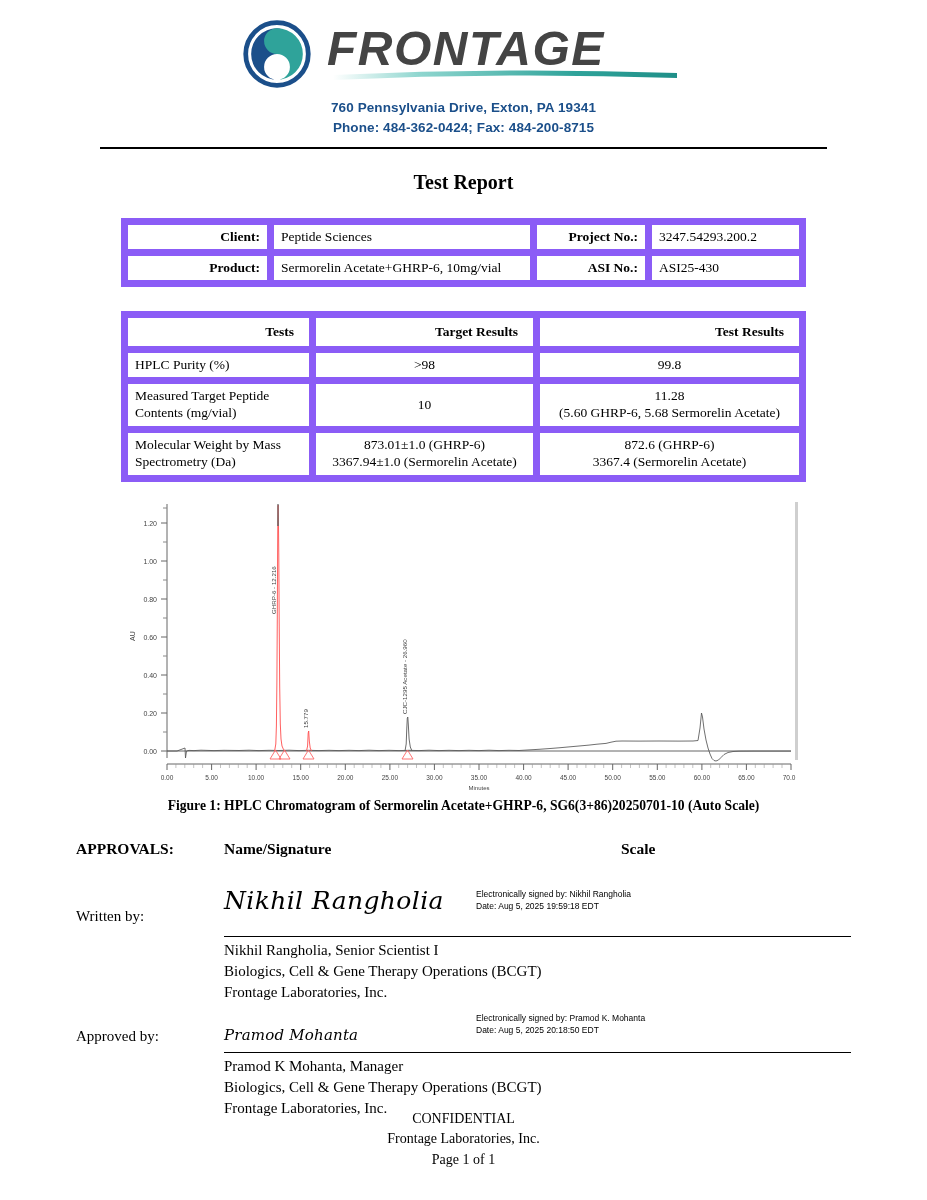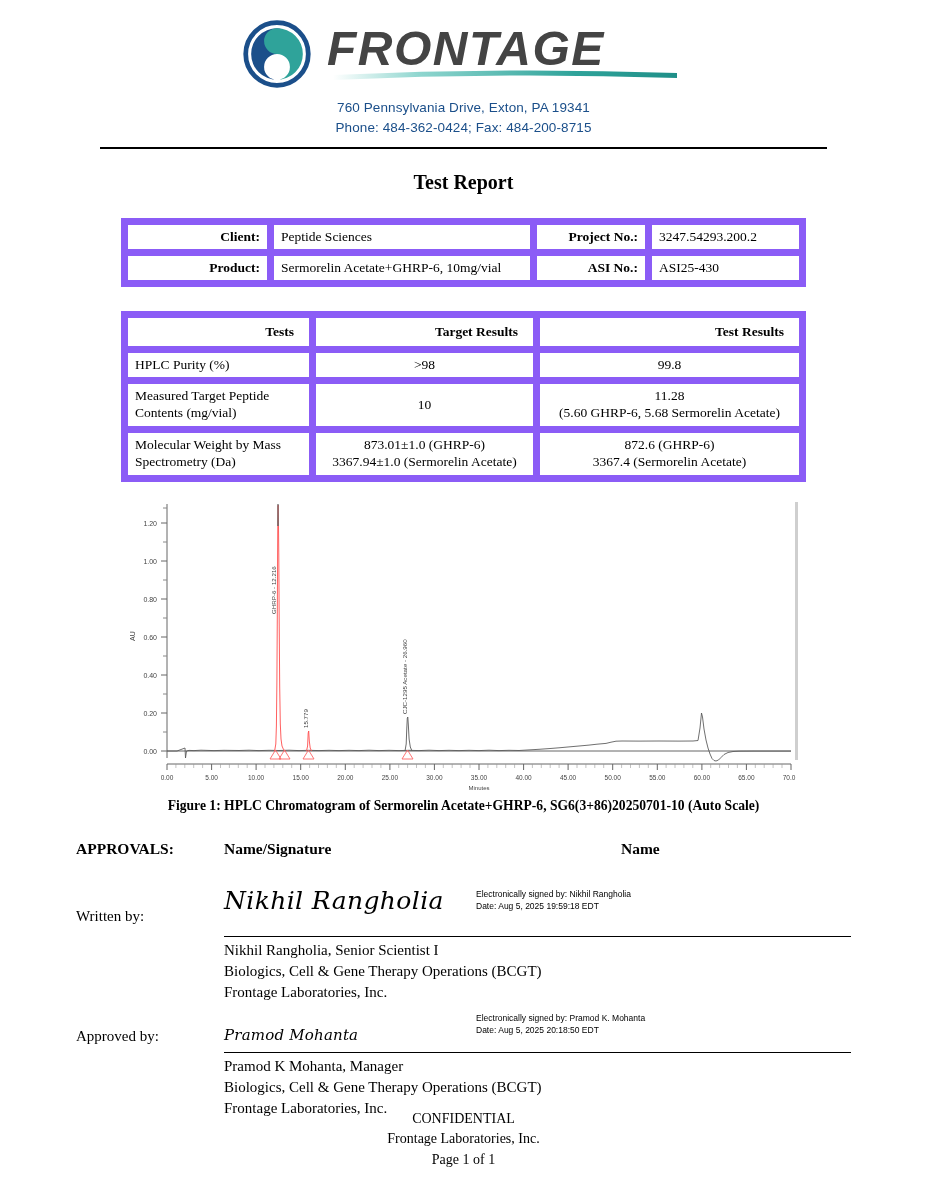--- a/index.html
+++ b/index.html
@@ -18,21 +18,21 @@
   .header { padding-top: 20px; text-align:center; }
   .logo-row {
     display:flex; align-items:center; justify-content:center;
     gap: 14px;
   }
   .logo-mark { width: 68px; height: 68px; display:block; }
   .logo-word { display:block; }
   .addr {
     margin-top: 10px;
     font-family: "Liberation Sans", sans-serif;
-    font-weight: normal;
+    font-weight: bold;
     font-size: 13.5px;
     color: #1b4f8a;
     line-height: 1.45;
     letter-spacing: 0.1px;
   }
   .hrule {
     border-top: 2px solid #000;
     margin: 10px 100px 0 100px;
   }
   .doc-title {
@@ -471,21 +471,21 @@
         <text x="288" y="218" font-size="6.2" text-anchor="start" fill="#3a3a3a" transform="rotate(-90 288 218)">CJC-1295 Acetate - 26.960</text>
       </svg>
     </div>
     <div class="fig-caption">Figure 1: HPLC Chromatogram of Sermorelin Acetate+GHRP-6, SG6(3+86)20250701-10 (Auto Scale)</div>
   </div>
 
   <div class="approvals">
     <div class="appr-head">
       <span class="c1">APPROVALS:</span>
       <span class="c2">Name/Signature</span>
-      <span class="c3">Name</span>
+      <span class="c3">Scale</span>
     </div>
 
     <div class="sig-block">
       <div class="role">Written by:</div>
       <div class="sign-name">Nikhil Rangholia</div>
       <div class="esign">
         <div>Electronically signed by: Nikhil Rangholia</div>
         <div>Date: Aug 5, 2025 19:59:18 EDT</div>
       </div>
       <div class="sig-rule"></div>

